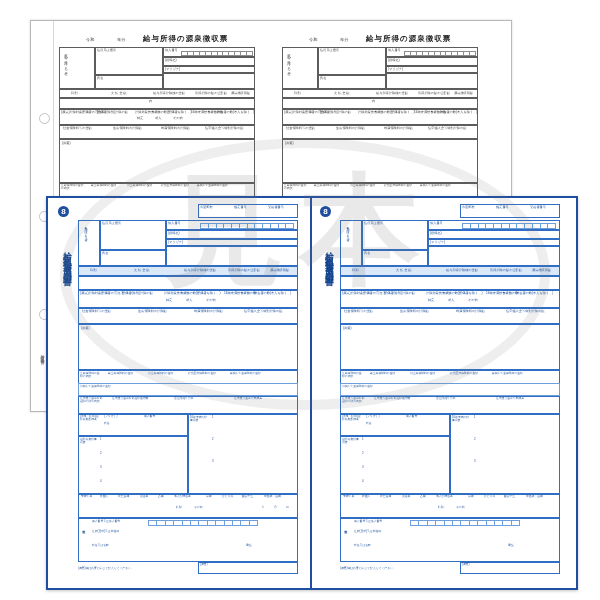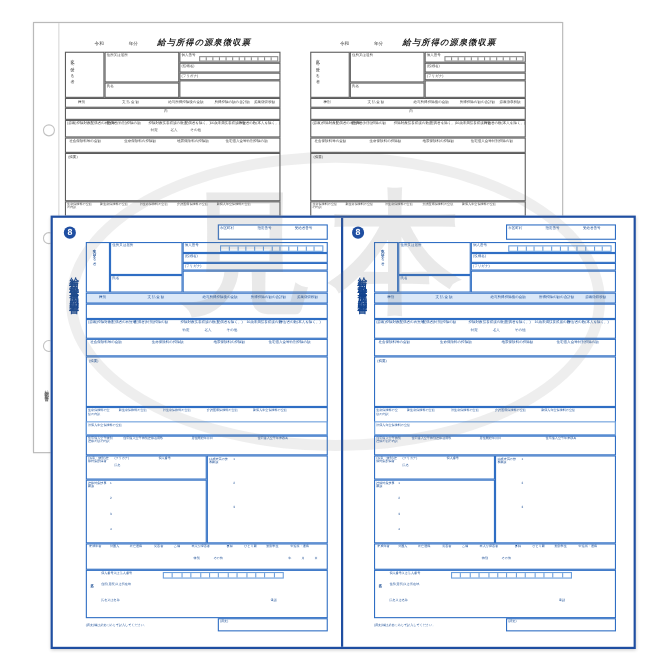--- a/index.html
+++ b/index.html
@@ -65,21 +65,20 @@
   }
   .gp.thin { border-color: #7c7c7c; }
 
   .form-title {
     position: absolute;
     font-size: 7.5px;
     color: #1a1a1a;
     font-weight: bold;
     letter-spacing: 1px;
     white-space: nowrap;
-    font-style: italic;
   }
   .form-sub {
     position: absolute;
     font-size: 4.2px;
     color: #333;
     white-space: nowrap;
     letter-spacing: 0;
   }
   .tiny {
     position: absolute;

